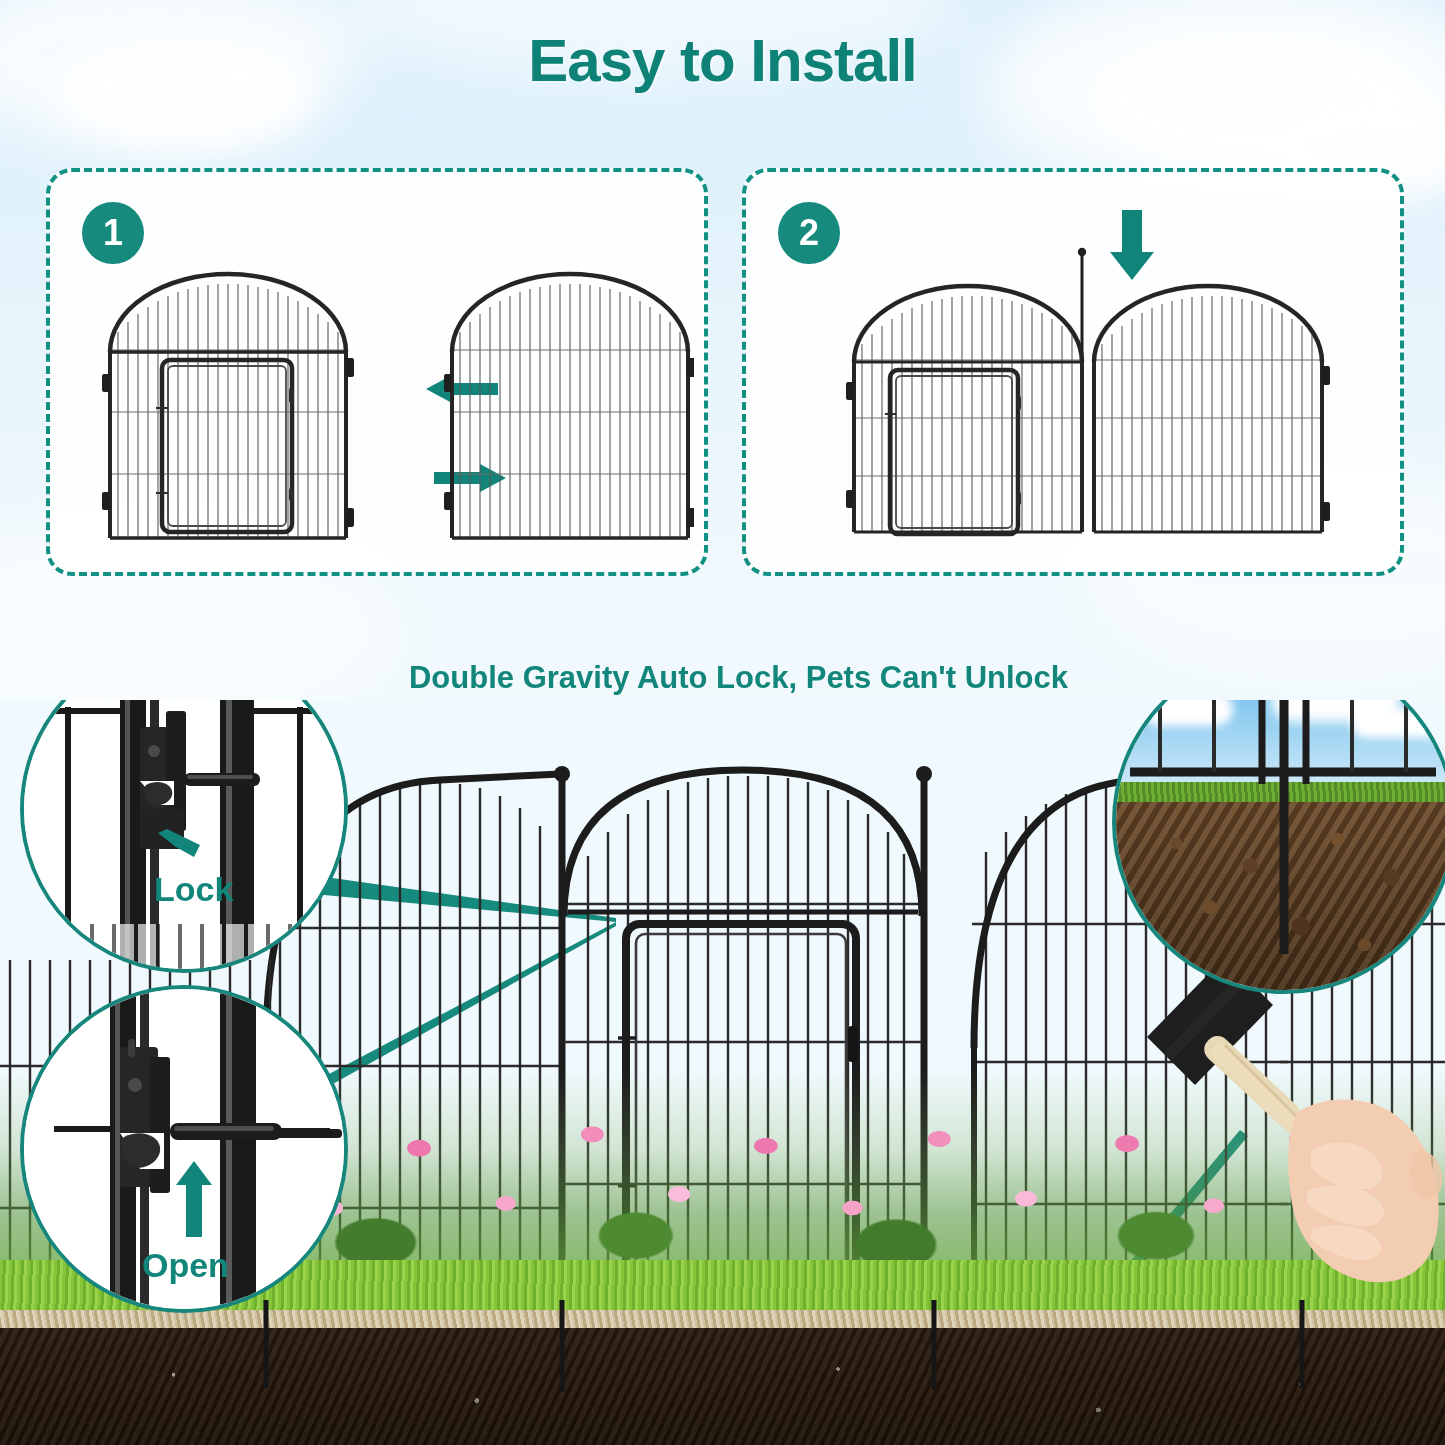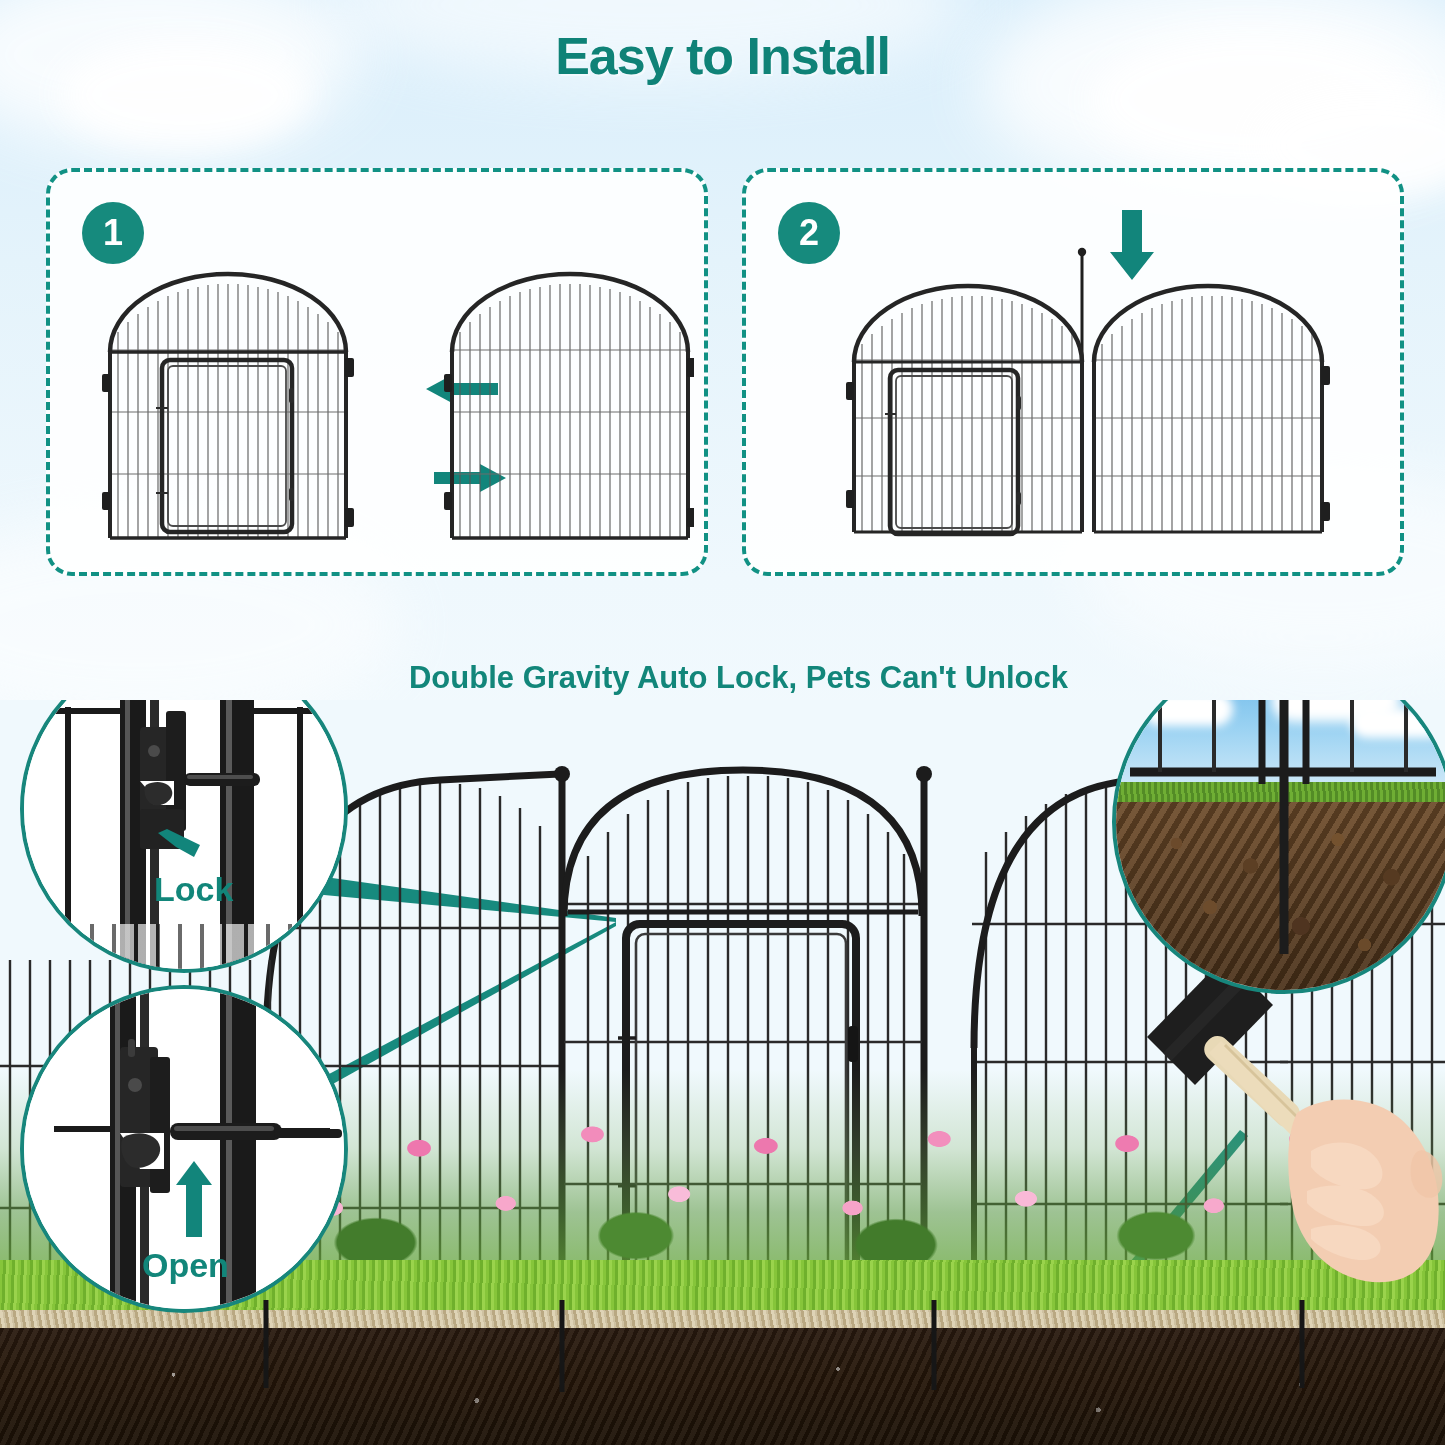--- a/index.html
+++ b/index.html
@@ -14,21 +14,21 @@
     background:linear-gradient(180deg,#d9eefb 0%,#e4f3fb 18%,#eff8fd 40%,#f4fbfe 62%,#f2fafd 100%);
   }
 
   
   .cloud{position:absolute;border-radius:50%;background:#ffffff;filter:blur(16px);opacity:.92;}
   .cloudsoft{position:absolute;border-radius:50%;background:#ffffff;filter:blur(30px);opacity:.8;}
 
   
   .title{
     position:absolute;left:0;top:26px;width:1445px;text-align:center;
-    font-size:52px;font-weight:bold;color:#0f8277;letter-spacing:-1px;
+    font-size:60px;font-weight:bold;color:#0f8277;letter-spacing:-1px;
     text-shadow:2px 2px 0 rgba(255,255,255,.45);
   }
 
   
   .stepbox{
     position:absolute;top:168px;height:400px;
     border:4px dashed #119184;border-radius:26px;
     background:rgba(255,255,255,.88);
   }
   #step1{left:46px;width:654px;}

